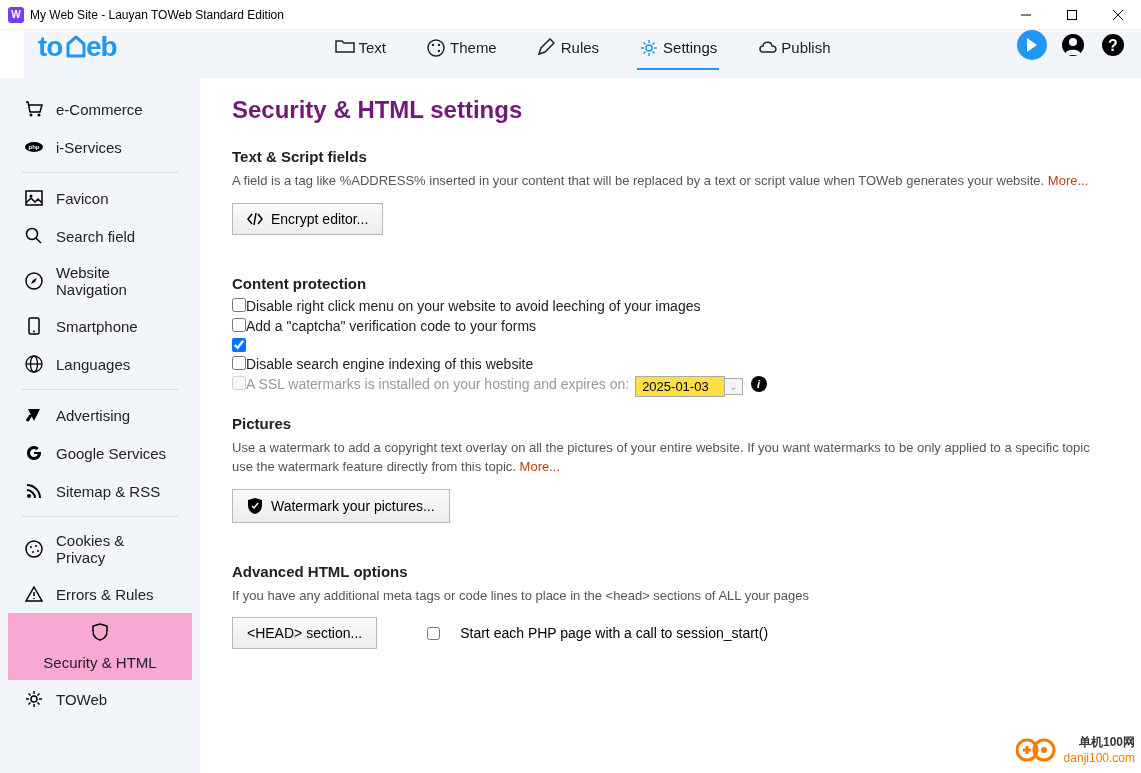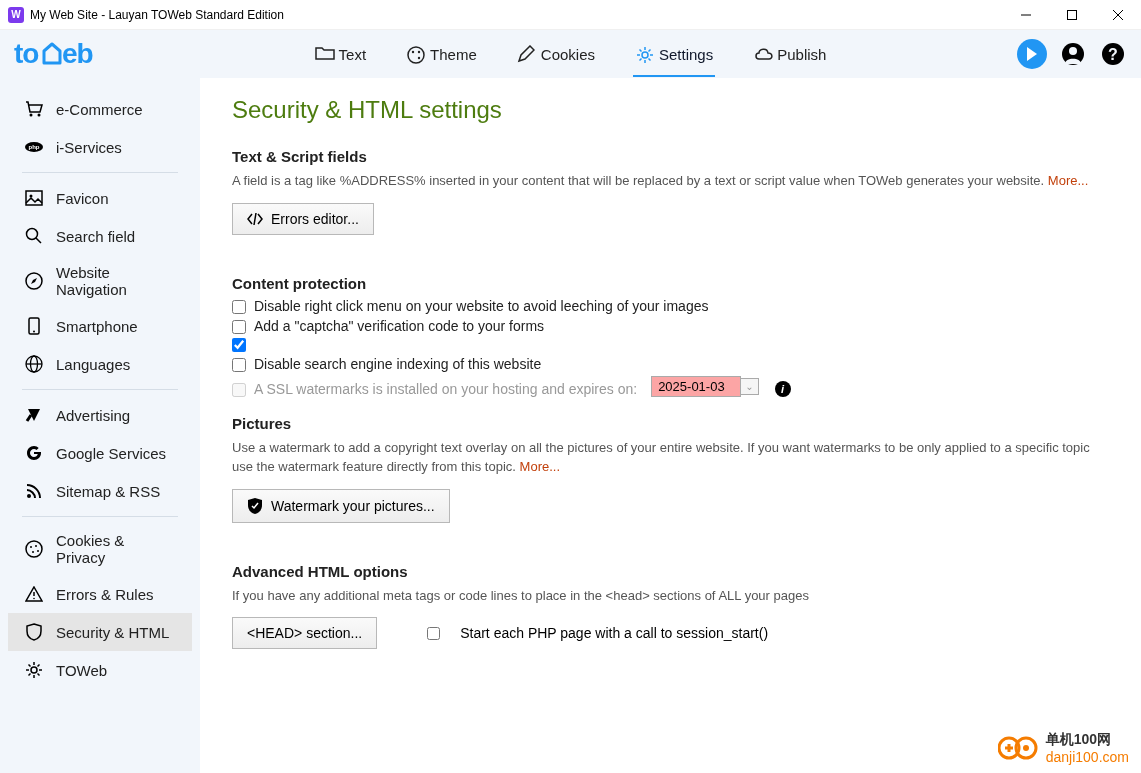--- a/index.html
+++ b/index.html
@@ -2,52 +2,52 @@
 <html><head>
 <meta charset="utf-8">
 <style>
 * { margin:0; padding:0; box-sizing:border-box; font-family:"Segoe UI",Arial,sans-serif; }
 body { width:1141px; height:773px; background:#fff; overflow:hidden; position:relative; }
 .titlebar { height:30px; background:#fff; display:flex; align-items:center; border-bottom:1px solid #f0f0f0; }
 .titlebar-icon { width:16px; height:16px; margin:0 6px 0 8px; background:#7c3aed; border-radius:3px; display:flex; align-items:center; justify-content:center; color:#fff; font-size:10px; font-weight:bold; }
 .titlebar-text { font-size:12px; color:#000; flex:1; }
 .titlebar-btns { display:flex; height:100%; }
 .titlebar-btn { width:46px; height:100%; display:flex; align-items:center; justify-content:center; font-size:12px; cursor:pointer; }
-.topbar { height:48px; background:#f2f6fb; display:flex; align-items:center; padding:0 14px; }
+.topbar { height:48px; background:#f2f6fb; display:flex; align-items:flex-start; padding:0 14px;margin-left:24px; }
 .logo { font-size:28px; font-weight:700; color:#2196f3; letter-spacing:-1px; }
 .topnav { display:flex; gap:36px; margin-left:auto; margin-right:auto; }
 .topnav-item { display:flex; align-items:center; gap:6px; font-size:15px; color:#222; cursor:pointer; padding:8px 2px; position:relative; }
 .topnav-item.active { color:#0f172a; }
 .topnav-item.active::after { content:''; position:absolute; bottom:-6px; left:0; right:0; height:2px; background:#2196f3; }
 .topnav-icon { width:18px; height:18px; }
 .top-actions { display:flex; align-items:center; gap:12px; }
 .play-btn { width:30px; height:30px; background:#2196f3; border-radius:50%; display:flex; align-items:center; justify-content:center; cursor:pointer; }
 .icon-circle { width:28px; height:28px; display:flex; align-items:center; justify-content:center; cursor:pointer; font-size:22px; }
 .main-area { display:flex; height:calc(100% - 78px); }
 .sidebar { width:200px; background:#f2f6fb; padding:12px 8px; overflow-y:auto; }
 .sidebar-item { display:flex; align-items:center; gap:12px; padding:9px 16px; font-size:15px; color:#222; cursor:pointer; }
-.sidebar-item.active { background:#e5e5e5; }
+.sidebar-item.active { background:#f9a8d4;flex-direction:column; }
 .sidebar-icon { width:20px; height:20px; display:flex; align-items:center; justify-content:center; flex-shrink:0; }
 .sidebar-sep { height:1px; background:#d5dde6; margin:6px 14px; }
 .content { flex:1; padding:18px 32px; overflow-y:auto; background:#fff; }
-.page-title { font-size:24px; font-weight:400; color:#4d7c0f; margin-bottom:24px; }
+.page-title { font-size:24px; font-weight:700; color:#701a75; margin-bottom:24px; }
 .section-title { font-size:15px; font-weight:700; color:#222; margin-bottom:6px; }
 .section-desc { font-size:13px; color:#555; line-height:1.5; margin-bottom:12px; }
 .more-link { color:#c2410c; cursor:pointer; }
 .btn { display:inline-flex; align-items:center; gap:8px; padding:7px 14px; background:linear-gradient(#fafafa,#ededed); border:1px solid #b8b8b8; font-size:14px; cursor:pointer; margin-bottom:22px; }
-.checkbox-row { display:flex; align-items:flex-end; gap:8px; margin-bottom:4px; font-size:14px; color:#222; }
+.checkbox-row { display:flex; align-items:flex-start; gap:0; margin-bottom:4px; font-size:14px; color:#222; }
 .checkbox-row.disabled { color:#999; }
 .checkbox-row input[type=checkbox] { width:14px; height:14px; cursor:pointer; }
-.date-input { padding:2px 6px; border:1px solid #aaa; font-size:13px; background:#fca5a5; width:90px; margin-left:6px; }
+.date-input { padding:2px 6px; border:1px solid #aaa; font-size:13px; background:#fde047; width:90px; margin-left:6px; }
 .date-wrap { display:inline-flex; align-items:center; }
 .date-arrow { border:1px solid #aaa; border-left:none; padding:2px 4px; font-size:10px; background:#f5f5f5; }
 .info-icon { width:16px; height:16px; background:#000; color:#fff; border-radius:50%; display:inline-flex; align-items:center; justify-content:center; font-size:11px; font-weight:bold; font-style:italic; margin-left:8px; cursor:pointer; }
 .section-block { margin-bottom:18px; }
 .inline-check { display:inline-flex; align-items:center; gap:20px; margin-left:50px; font-size:14px; }
-.watermark-sm { position:absolute; bottom:8px; right:12px; font-size:14px; text-align:left; display:flex; align-items:center; gap:6px; }
+.watermark-sm { position:absolute; bottom:8px; right:6px; font-size:12px; text-align:right; display:flex; align-items:center; gap:6px; }
 .wm-logo { width:42px; height:28px; }
 svg { display:block; }
 </style>
 </head>
 <body>
 
 <div class="titlebar">
   <div class="titlebar-icon">W</div>
   <div class="titlebar-text">My Web Site - Lauyan TOWeb Standard Edition</div>
   <div class="titlebar-btns">
@@ -97,21 +97,21 @@
           </svg>
         </span>
       <span>Theme</span>
     </div>
     <div class="topnav-item">
       <span class="topnav-icon">
           <svg width="18" height="18" viewBox="0 0 18 18">
             <path d="M2 16 L4 10 L13 1 L17 5 L8 14 Z" fill="none" stroke="#222" stroke-width="1.5"></path>
           </svg>
         </span>
-      <span>Cookies</span>
+      <span>Rules</span>
     </div>
     <div class="topnav-item active">
       <span class="topnav-icon">
           <svg width="20" height="20" viewBox="0 0 20 20">
             <circle cx="10" cy="10" r="3" fill="none" stroke="#2196f3" stroke-width="1.5"></circle>
             <path d="M10 2 L10 5 M10 15 L10 18 M2 10 L5 10 M15 10 L18 10 M4.5 4.5 L6.5 6.5 M13.5 13.5 L15.5 15.5 M15.5 4.5 L13.5 6.5 M6.5 13.5 L4.5 15.5" stroke="#2196f3" stroke-width="1.5"></path>
           </svg>
         </span>
       <span>Settings</span>
     </div>
@@ -290,21 +290,21 @@
 
     <div class="section-block">
       <div class="section-title">Text &amp; Script fields</div>
       <div class="section-desc"><span>A field is a tag like %ADDRESS% inserted in your content that will be replaced by a text or script value when TOWeb generates your website.</span> <span class="more-link">More...</span></div>
       <button class="btn">
           <span>
             <svg width="16" height="14" viewBox="0 0 16 14">
               <path d="M5 2 L1 7 L5 12 M11 2 L15 7 L11 12 M9 1 L7 13" fill="none" stroke="#000" stroke-width="1.5"></path>
             </svg>
           </span>
-          <span>Errors editor...</span>
+          <span>Encrypt editor...</span>
         </button>
     </div>
 
     <div class="section-block">
       <div class="section-title">Content protection</div>
       <label class="checkbox-row">
           <input type="checkbox" style="">
           <span>Disable right click menu on your website to avoid leeching of your images</span>
         </label>
       <label class="checkbox-row">

